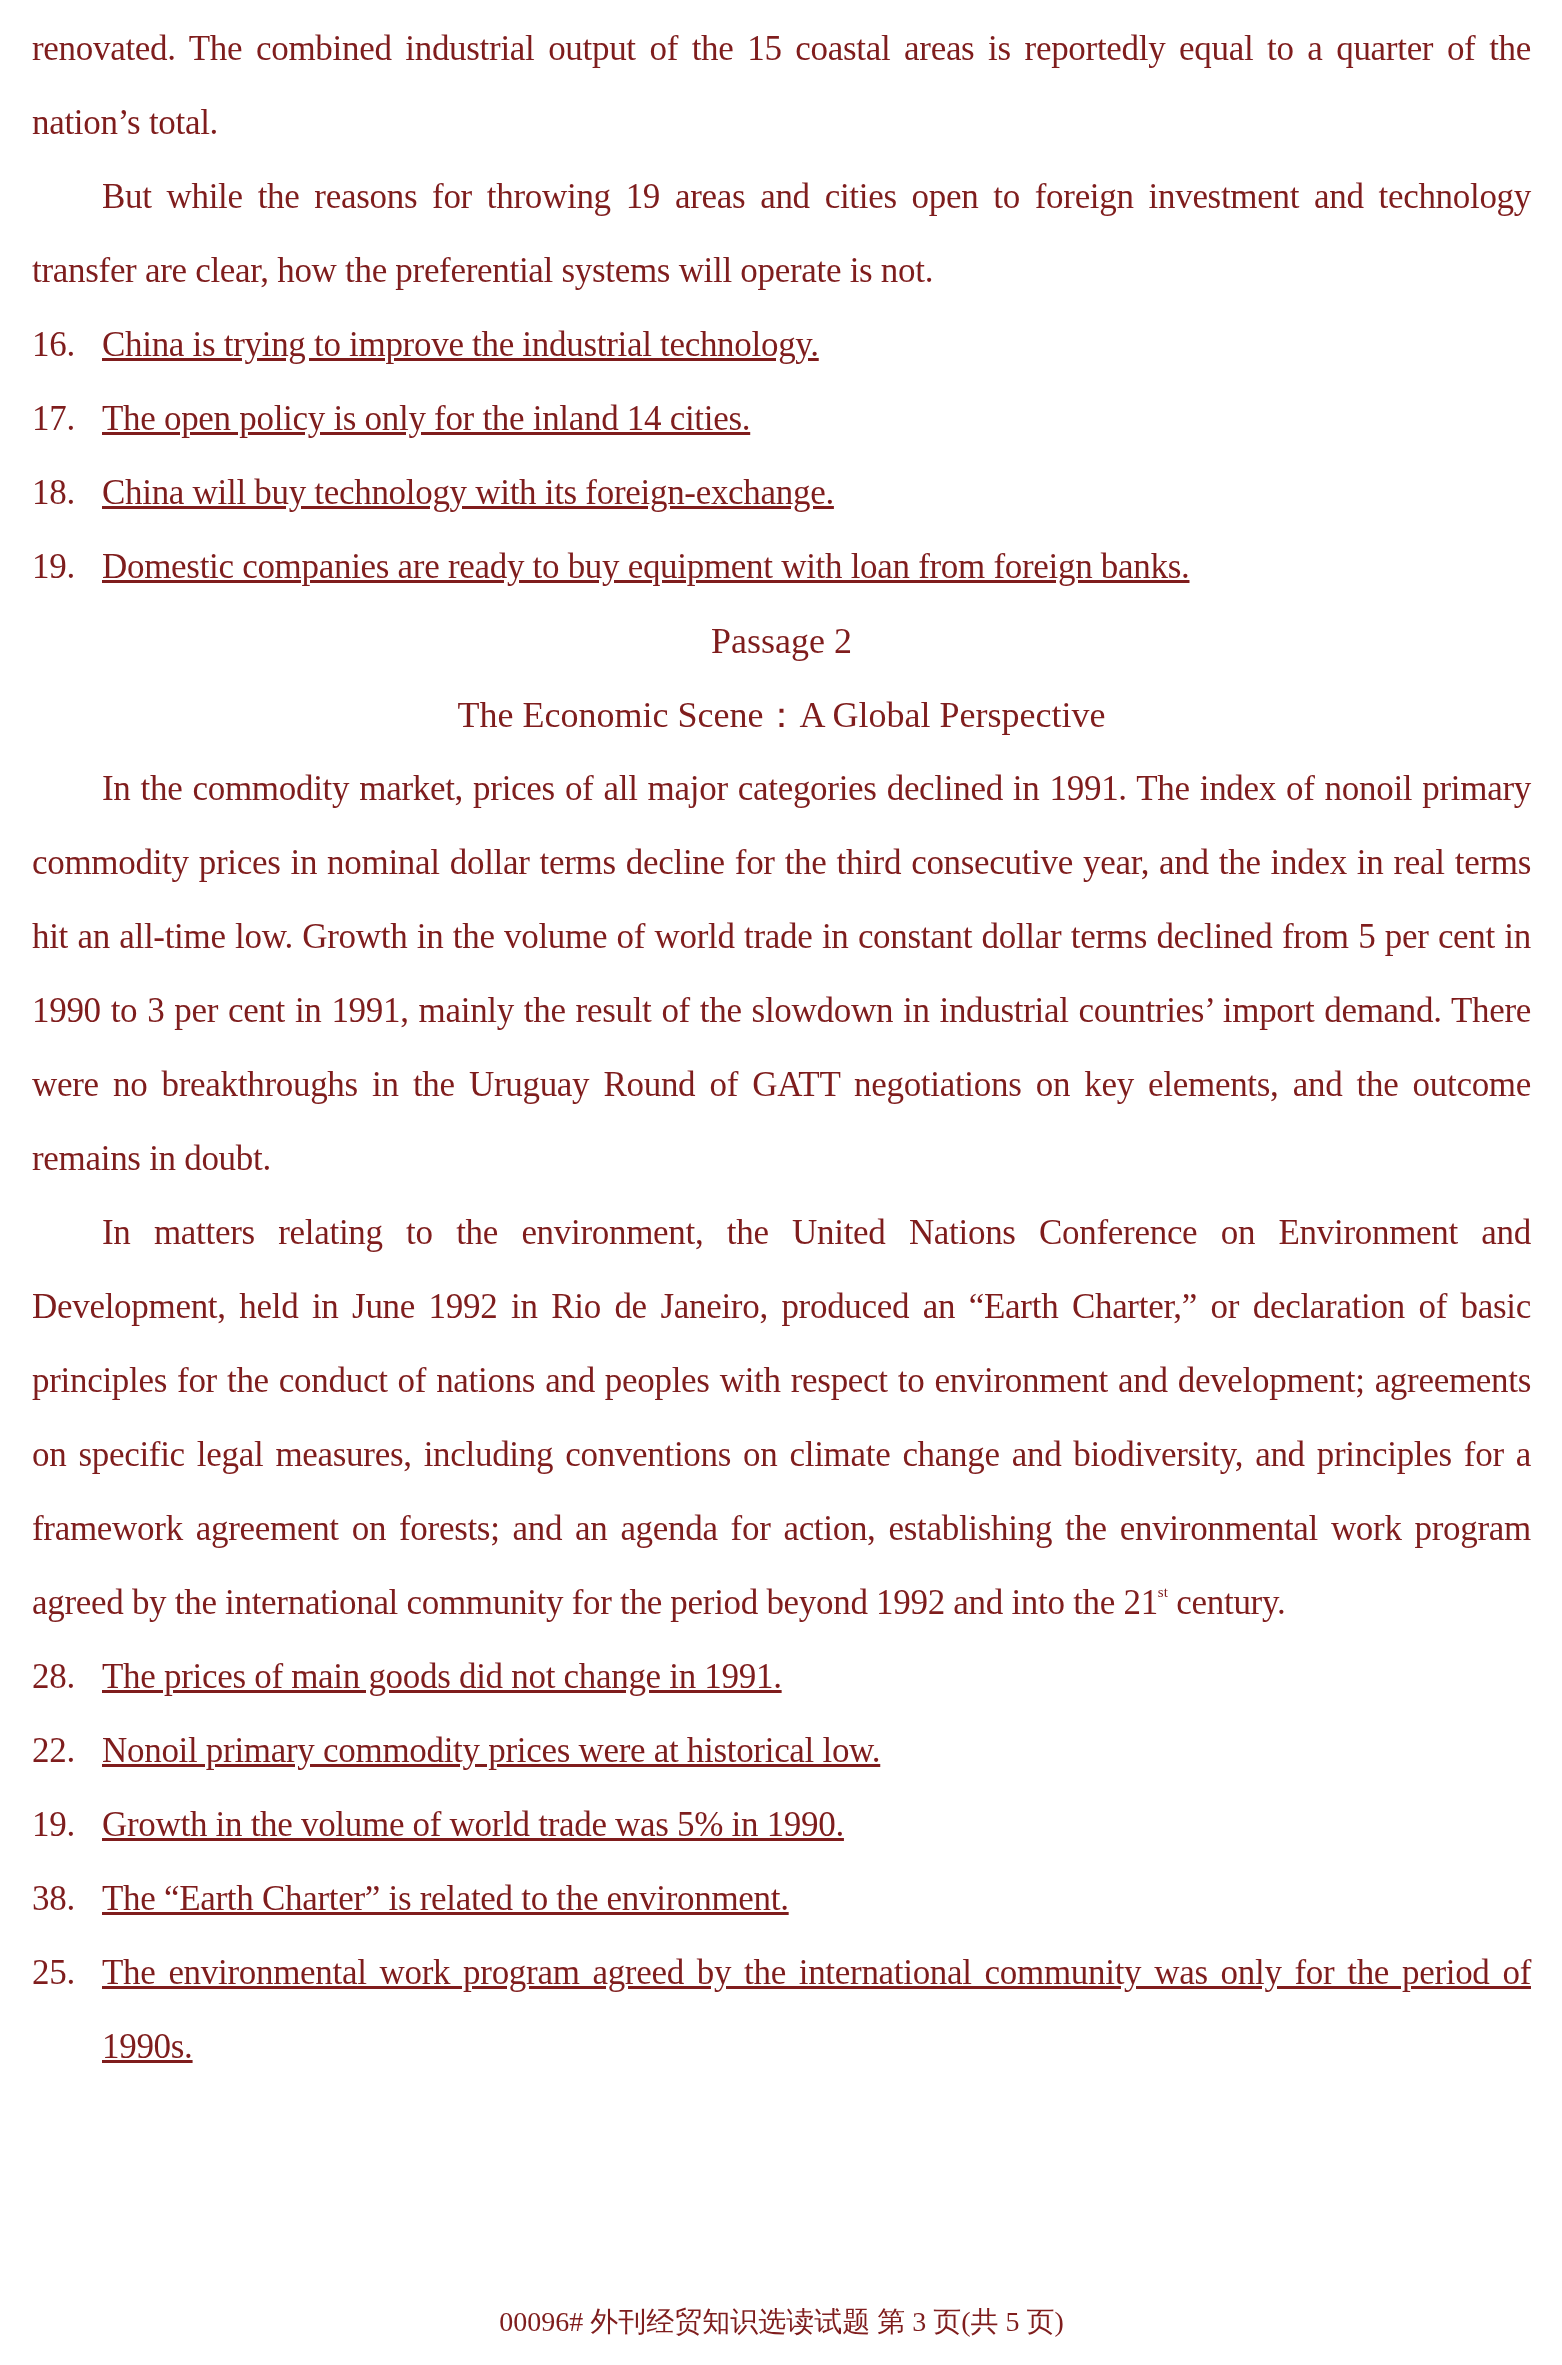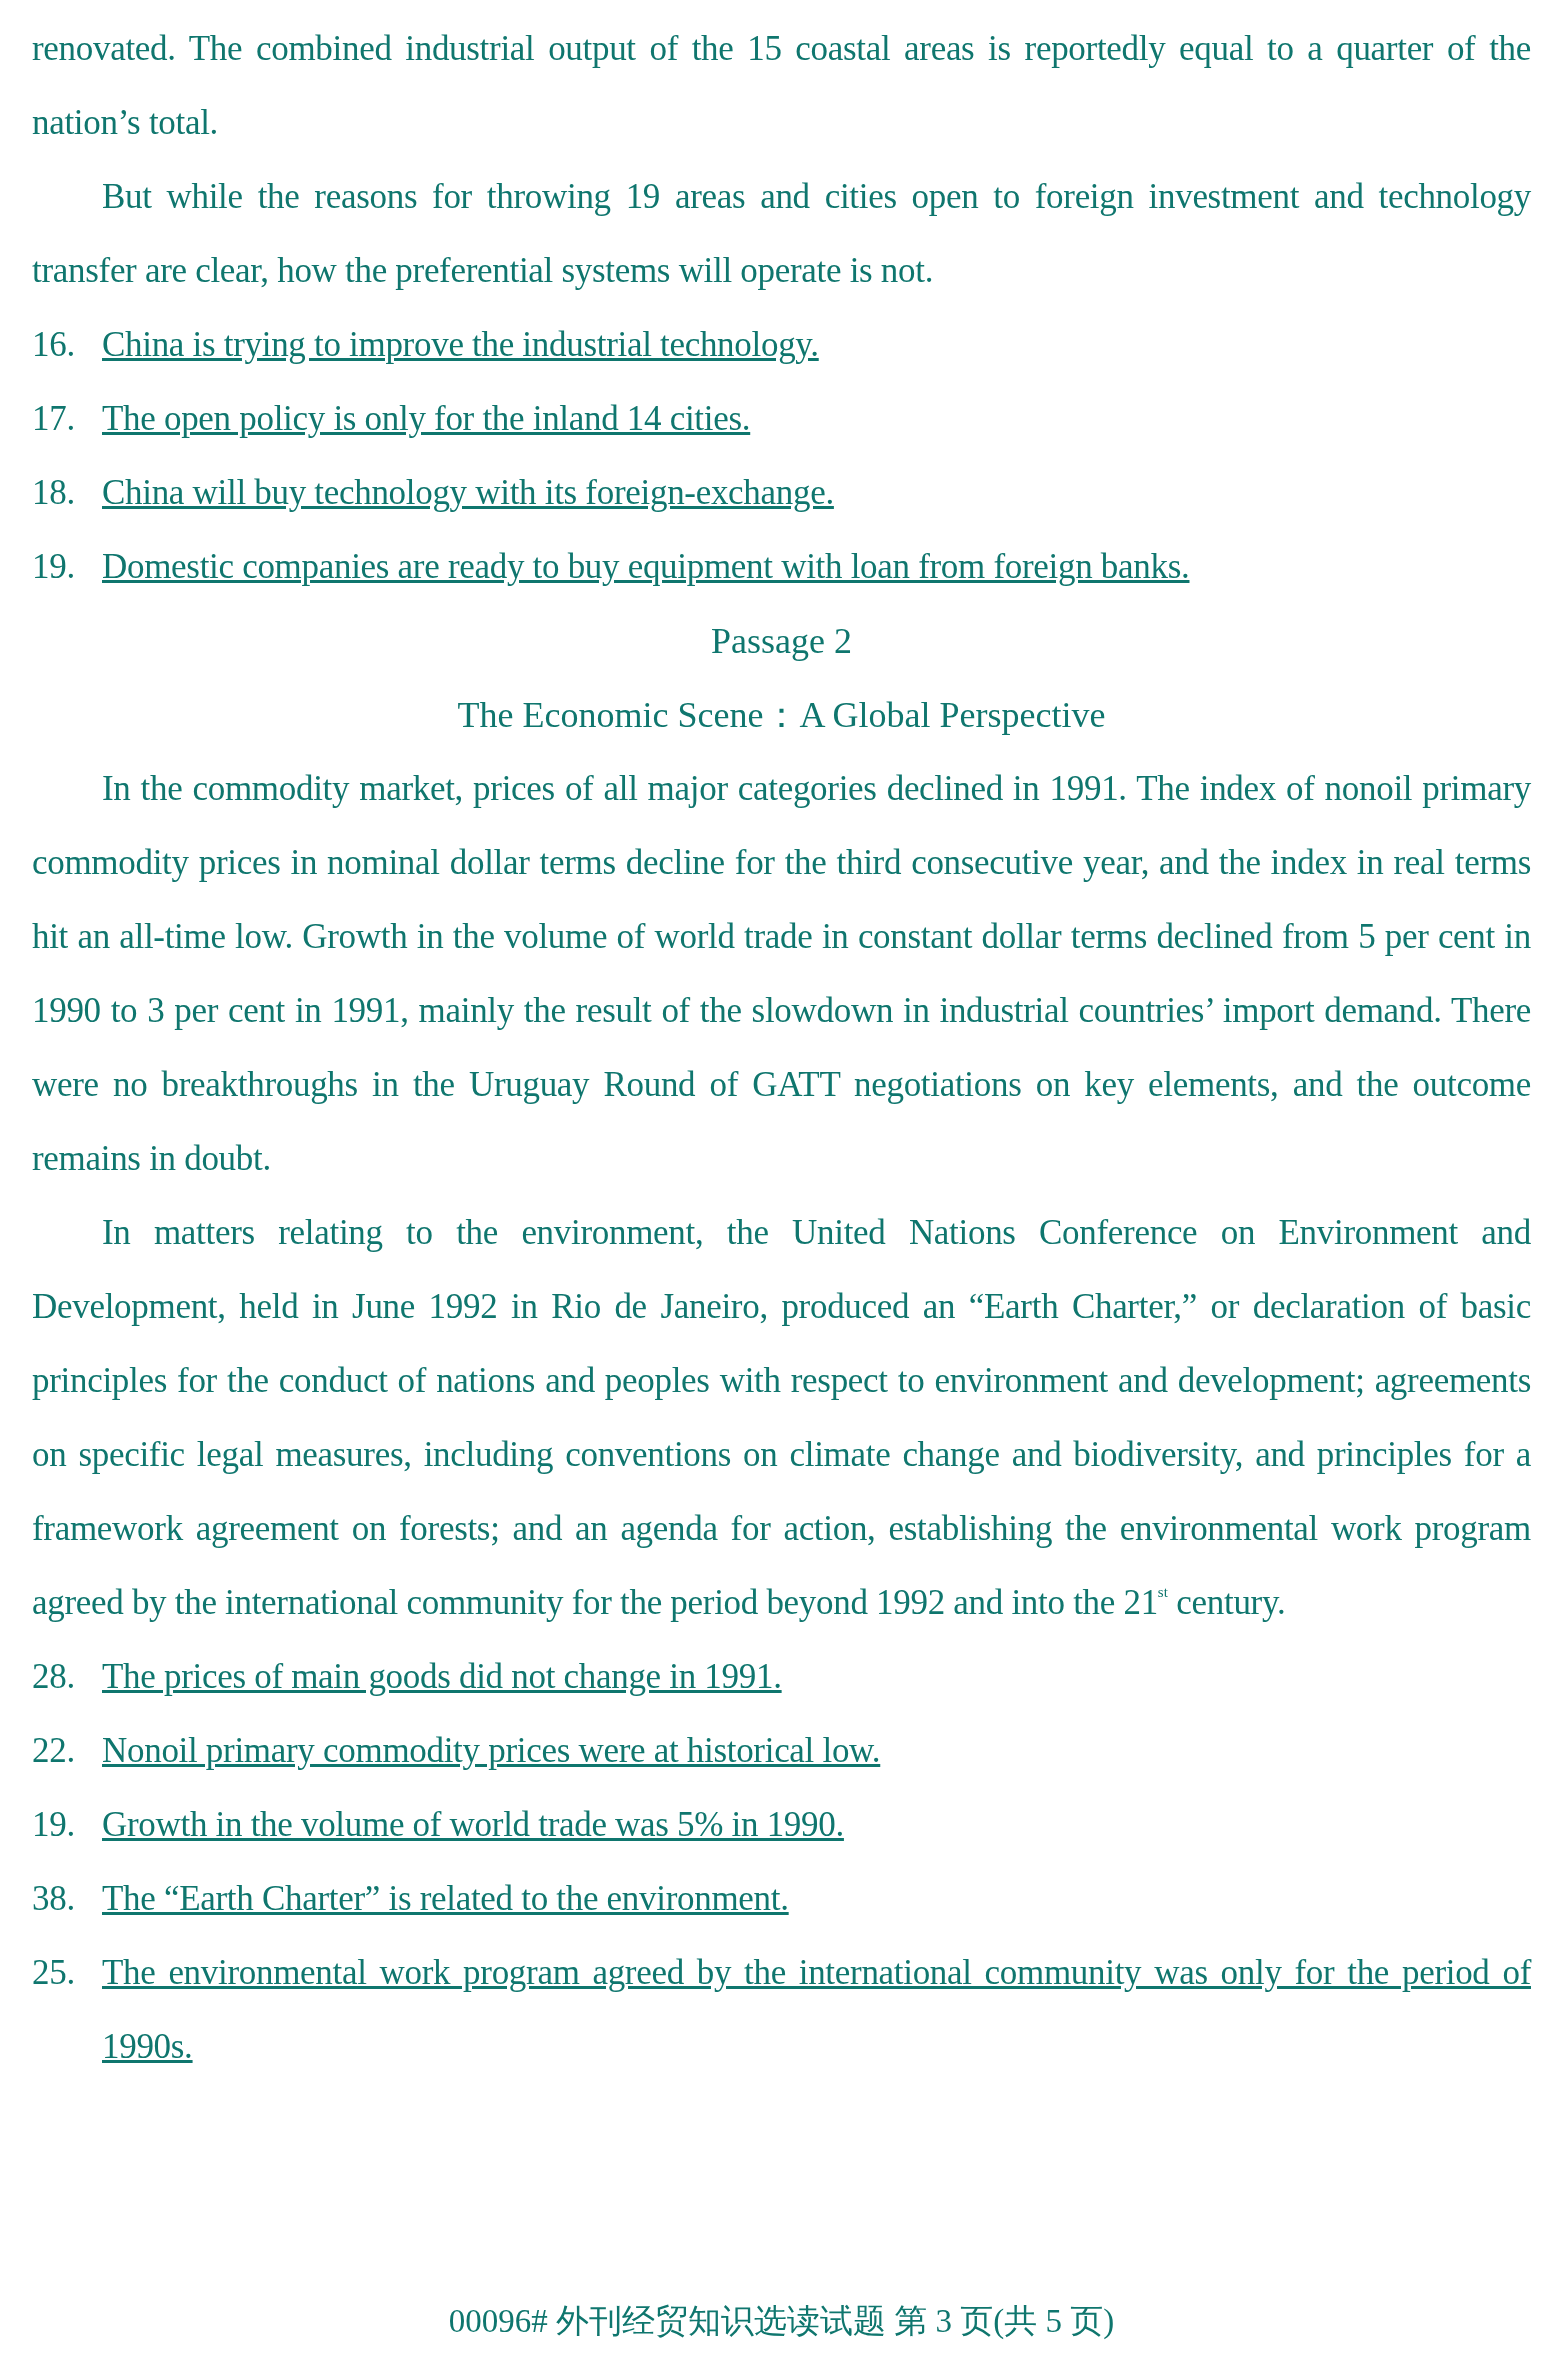--- a/index.html
+++ b/index.html
@@ -2,21 +2,21 @@
 <html style="font-size:13.7px"><head>
 <meta charset="utf-8">
 <style>
   * { margin: 0; padding: 0; box-sizing: border-box; }
   html, body { background: #ffffff; }
   .page {
     position: relative;
     width: 1563px;
     height: 2366px;
     background: #ffffff;
-    color: #0f766e;
+    color: #7f1d1d;
     font-family: "Liberation Serif", "DejaVu Serif", serif;
     font-size: 35px;
     line-height: 74px;
     padding: 12px 32px 0 32px;
     overflow: hidden;
     letter-spacing: -0.3px;
   }
   .para {
     text-align: justify;
   }
@@ -45,21 +45,21 @@
     line-height: 0;
     vertical-align: 17px;
     letter-spacing: 0;
   }
   .footer {
     position: absolute;
     left: 0;
     right: 0;
     bottom: 24px;
     text-align: center;
-    font-size: 33px;
+    font-size: 28px;
     line-height: 41px;
     letter-spacing: 0;
   }
 </style>
 </head>
 <body>
 
 <div class="page">
 
   <p class="para">renovated. The combined industrial output of the 15 coastal areas is reportedly equal to a quarter of the nation’s total.</p>

